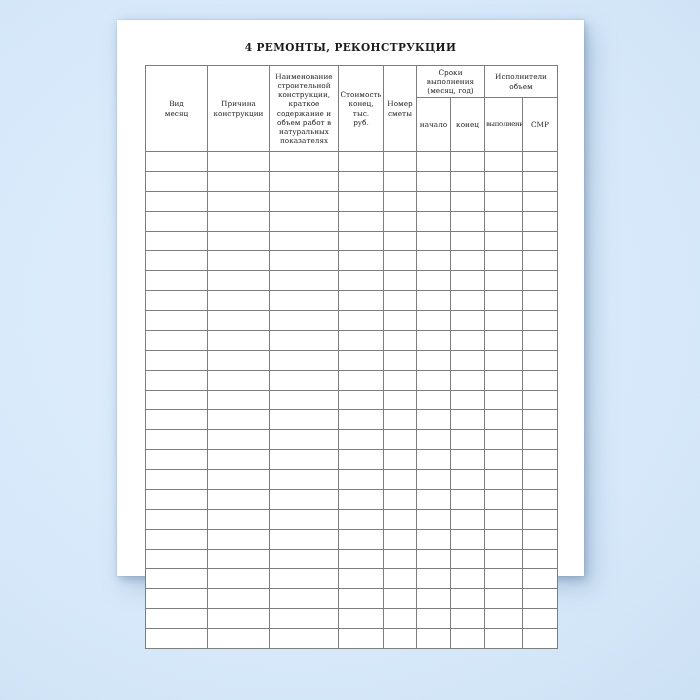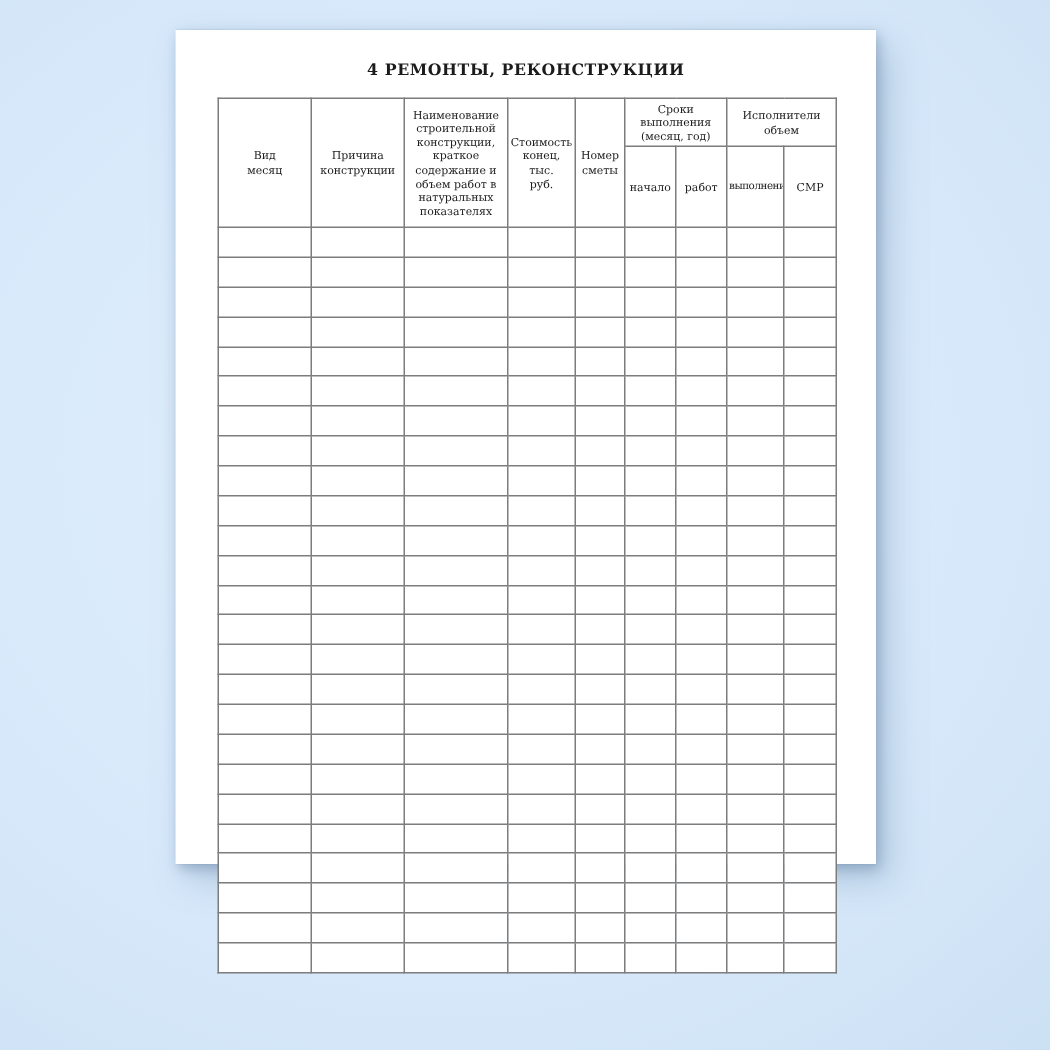--- a/index.html
+++ b/index.html
@@ -106,21 +106,21 @@
           <th rowspan="2">Номер
 сметы</th>
           <th colspan="2">Сроки
 выполнения
 (месяц, год)</th>
           <th colspan="2">Исполнители
 объем</th>
         </tr>
         <tr class="header-sub">
           <th>начало</th>
-          <th>работ</th>
+          <th>конец</th>
           <th class="condensed">выполнения</th>
           <th>СМР</th>
         </tr>
       </thead>
       <tbody>
         <tr class="data-row">
           <td></td>
           <td></td>
           <td></td>
           <td></td>

